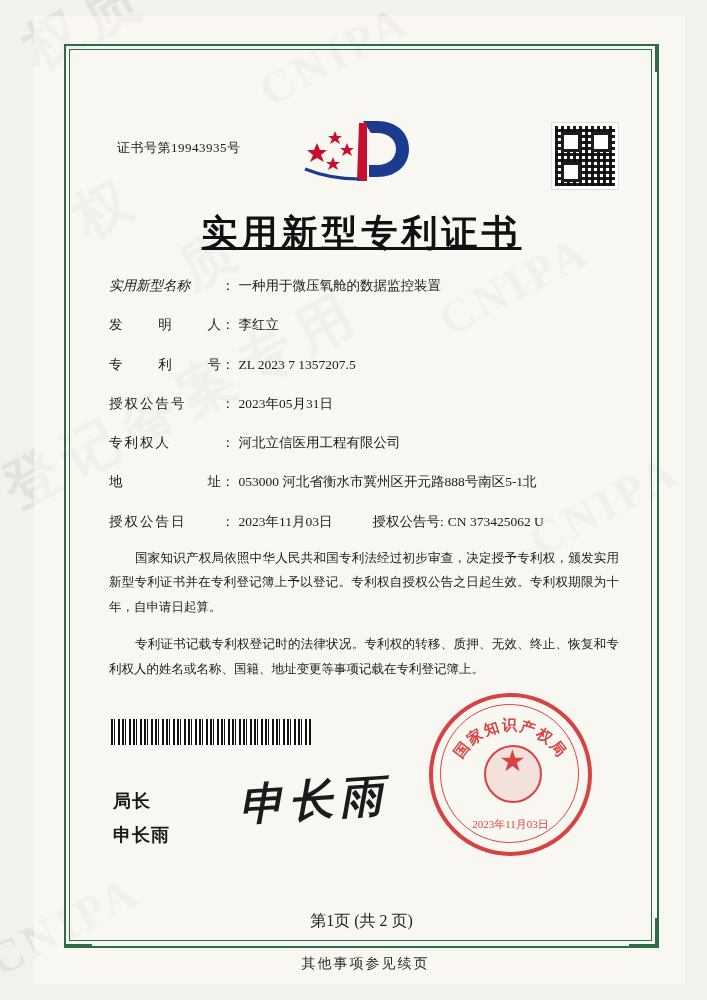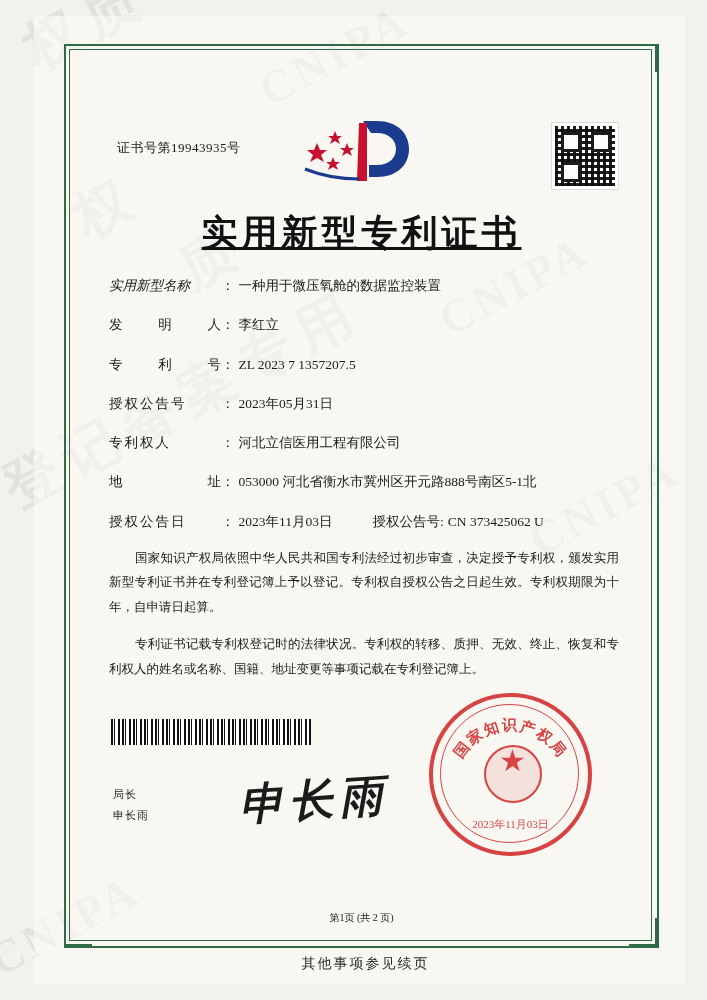--- a/index.html
+++ b/index.html
@@ -189,23 +189,24 @@
       repeating-linear-gradient(90deg,
         #111 0 2px, #fff 2px 3px, #111 3px 4px, #fff 4px 7px,
         #111 7px 9px, #fff 9px 11px);
   }
 
   
   .sig-label {
     position: absolute;
     left: 24px;
     top: 713px;
-    font-size: 11px;
+    font-size: 18px;
     line-height: 1.9;
     letter-spacing: 1px;
+    font-weight: bold;
   }
   .sig-hand {
     position: absolute;
     left: 150px;
     top: 700px;
     font-size: 44px;
     font-family: "Liberation Serif", serif;
     font-style: italic;
     font-weight: bold;
     color: #1b1b1b;
@@ -272,21 +273,21 @@
     letter-spacing: 2px;
   }
 
   
   .page-no {
     position: absolute;
     top: 840px;
     left: 0;
     width: 545px;
     text-align: center;
-    font-size: 10px;
+    font-size: 16px;
     color: #222;
   }
   .footer-note {
     position: absolute;
     left: 12px;
     top: 955px;
     width: 707px;
     text-align: center;
     font-size: 14px;
     letter-spacing: 2px;

